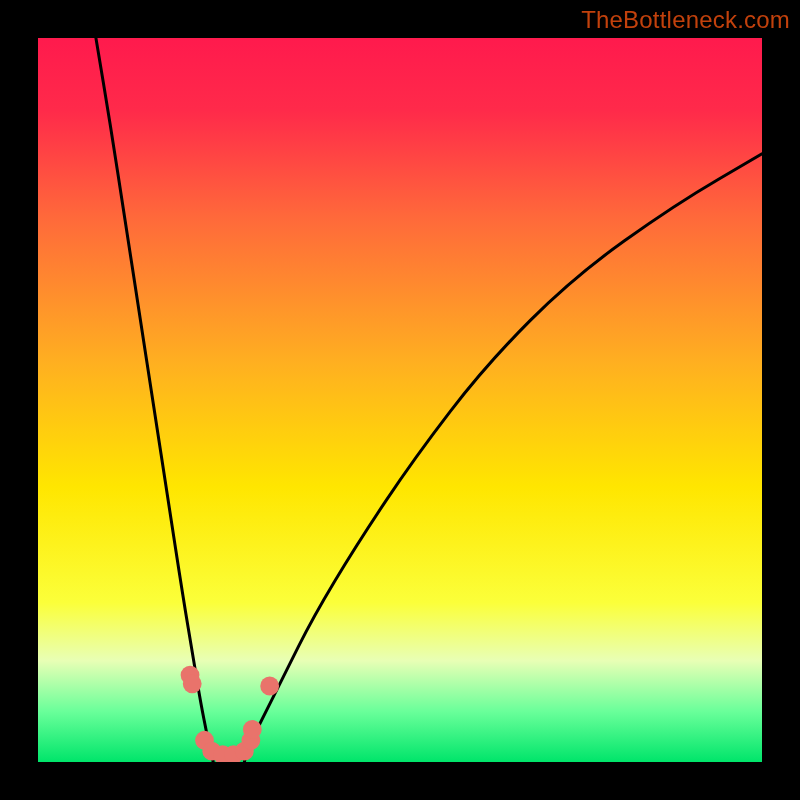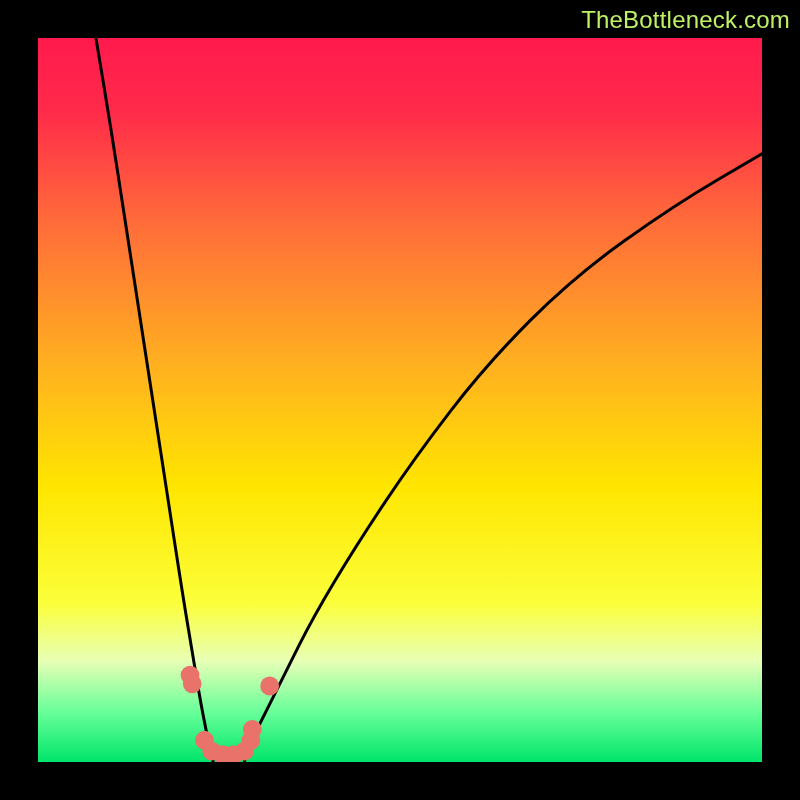--- a/index.html
+++ b/index.html
@@ -23,21 +23,21 @@
     left: 38px;
     top: 38px;
     width: 724px;
     height: 724px;
     overflow: hidden;
   }
   .attribution {
     position: absolute;
     top: 6px;
     right: 10px;
-    color: #bef264;
+    color: #c2410c;
     font-size: 24px;
     font-weight: 500;
     letter-spacing: 0.2px;
     font-family: Arial, Helvetica, sans-serif;
     margin-left: 28px;
   }
   svg.curve {
     position: absolute;
     left: 0; top: 0;
   }

